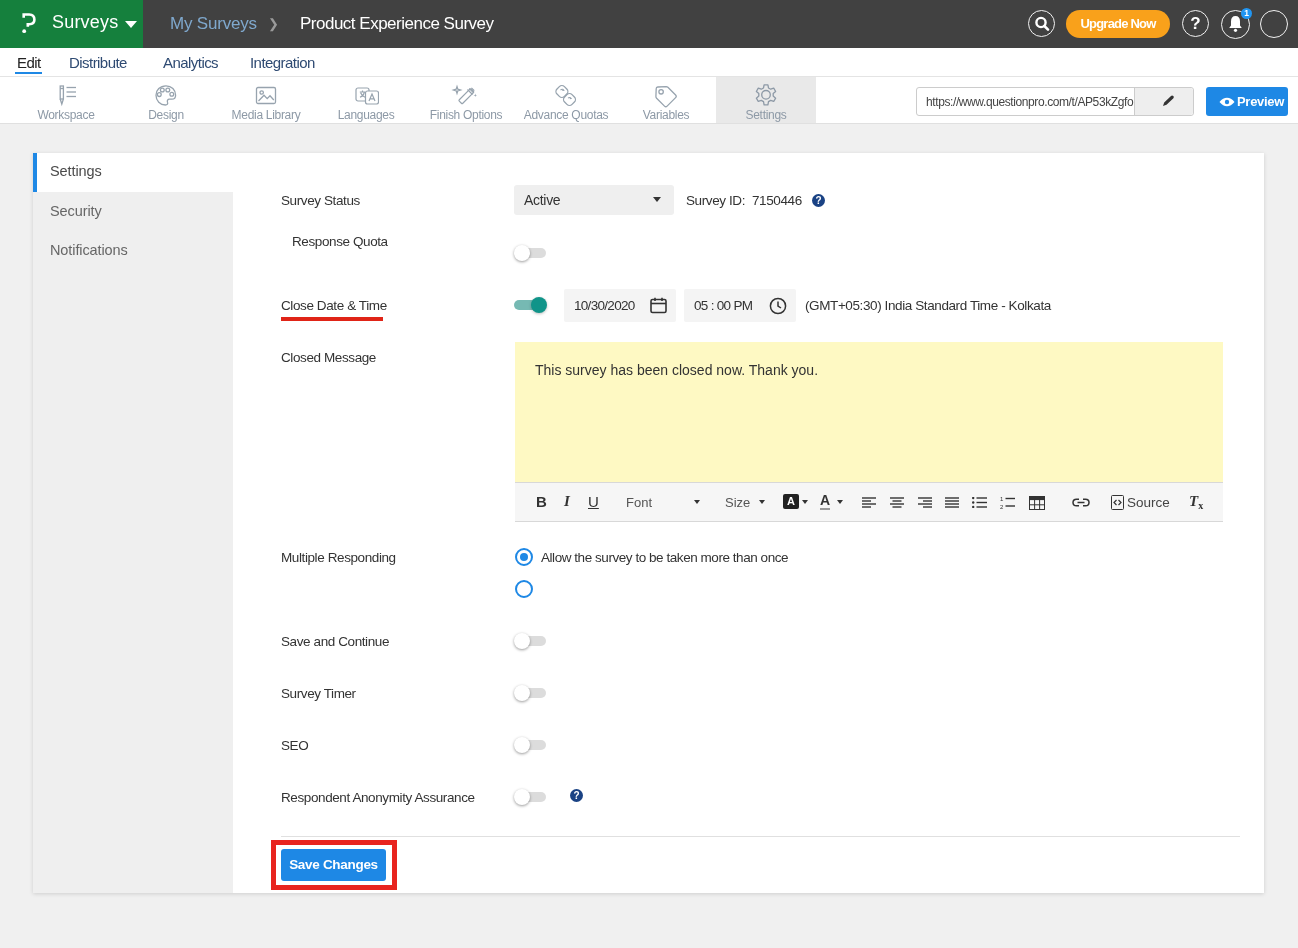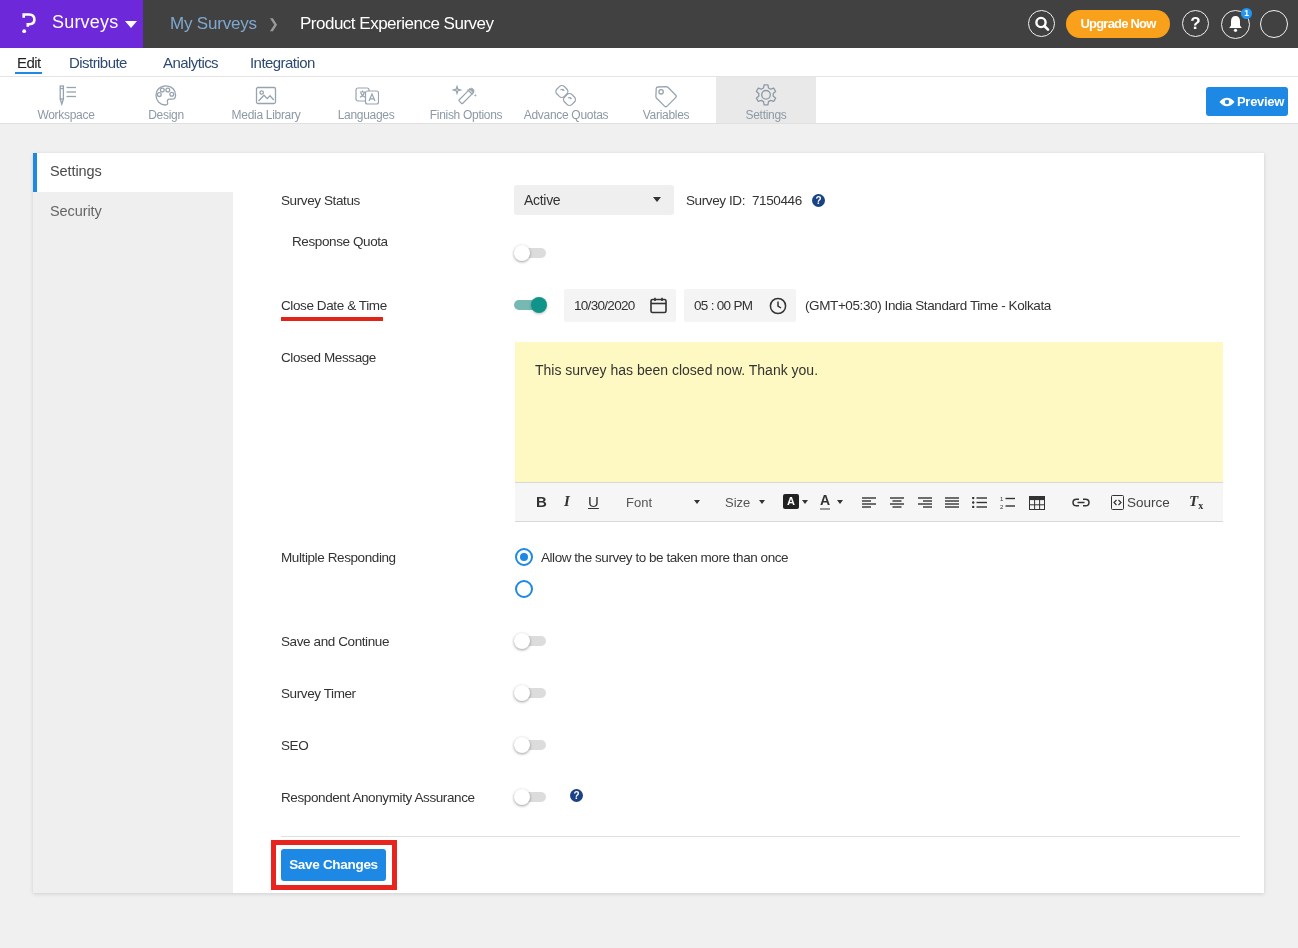--- a/index.html
+++ b/index.html
@@ -1,19 +1,19 @@
 <!DOCTYPE html>
 <html><head>
 <meta charset="utf-8">
 <style>
   * { margin:0; padding:0; box-sizing:border-box; }
   html,body { width:1298px; height:948px; font-family:"Liberation Sans", sans-serif; background:#f0f0f0; overflow:hidden; }
   
   .topbar { position:absolute; left:0; top:0; width:1298px; height:48px; background:#414141; }
-  .logo { position:absolute; left:0; top:0; width:143px; height:48px; background:#6d28d9; }
+  .logo { position:absolute; left:0; top:0; width:143px; height:48px; background:#15803d; }
   .logo .brand { position:absolute; left:52px; top:12px; color:#fff; font-size:18px; letter-spacing:0.2px; }
   .caret-w { position:absolute; width:0; height:0; border-left:6px solid transparent; border-right:6px solid transparent; border-top:7px solid #fff; }
   .crumb-my { position:absolute; left:170px; top:14px; font-size:17px; color:#7fa8cd; letter-spacing:-0.2px;}
   .crumb-sep { position:absolute; left:268px; top:16px; font-size:13px; color:#9a9a9a; }
   .crumb-title { position:absolute; left:300px; top:14px; font-size:17px; color:#fff; letter-spacing:-0.5px;}
   .circ { position:absolute; border:1.5px solid #f2f2f2; border-radius:50%; }
   .upgrade { position:absolute; left:1066px; top:10px; width:104px; height:28px; background:#f9a11b; border-radius:14px; color:#fff; font-size:13px; font-weight:bold; text-align:center; line-height:28px; letter-spacing:-0.8px; }
   .qmark { color:#fff; font-weight:bold; font-size:17px; text-align:center; line-height:25px; width:100%; display:block;}
   .badge1 { position:absolute; left:1241px; top:8px; width:11px; height:11px; background:#2196f3; border-radius:50%; color:#fff; font-size:8.5px; font-weight:bold; text-align:center; line-height:11px; }
   .jb { color:#fff; font-weight:bold; font-size:12px; text-align:center; line-height:25px; display:block; letter-spacing:0.3px;padding-left:40px;}
@@ -177,33 +177,42 @@
     </svg>
     <span class="lbl">Variables</span>
   </div>
   <div class="rtab active" style="left:716px;">
     <svg width="26" height="24" viewBox="0 0 26 24" fill="none" stroke="#8d99a6" stroke-width="1.3">
       <path d="M11.09 0.78 L14.91 0.78 L15.49 3.94 L17.70 5.21 L20.72 4.14 L22.63 7.45 L20.19 9.53 L20.19 12.07 L22.63 14.15 L20.72 17.46 L17.70 16.39 L15.49 17.66 L14.91 20.82 L11.09 20.82 L10.51 17.66 L8.30 16.39 L5.28 17.46 L3.37 14.15 L5.81 12.07 L5.81 9.53 L3.37 7.45 L5.28 4.14 L8.30 5.21 L10.51 3.94 Z" stroke-linejoin="round"></path>
       <circle cx="13" cy="10.8" r="4.3"></circle>
     </svg>
     <span class="lbl">Settings</span>
   </div>
+  <div class="urlbox">
+    <span class="txt">https://www.questionpro.com/t/AP53kZgfo</span>
+    <div class="pbtn">
+      <svg width="59" height="27" viewBox="0 0 59 27">
+          <path d="M28 18 L29.2 14.5 L36 8 Q37.2 7 38.3 8.1 Q39.4 9.2 38.4 10.3 L31.5 16.8 L28 18 Z" fill="#333"></path>
+        </svg>
+    </div>
+  </div>
   <div class="preview">
     <svg width="16" height="10" viewBox="0 0 16 10" style="position:absolute;left:13px;top:10px;">
         <path d="M0.5 5 Q4 0.8 8 0.8 Q12 0.8 15.5 5 Q12 9.2 8 9.2 Q4 9.2 0.5 5 Z" fill="#fff"></path>
         <circle cx="8" cy="5" r="2.2" fill="#1e88e5"></circle>
       </svg>
     <span class="ptxt">Preview</span>
   </div>
 </div>
 
 <div class="card">
   <div class="side"></div>
   <div class="side-active">Settings</div>
   <div class="side-item" style="top:39px;">Security</div>
+  <div class="side-item" style="top:78px;">Notifications</div>
 
   <span class="flabel" style="top:40px;">Survey Status</span>
   <div class="dd">
     <span class="dtxt">Active</span>
     <div class="caret-d" style="left:139px; top:12px;"></div>
   </div>
   <span class="flabel" style="left:653px; top:40px;">Survey ID:</span>
   <span class="flabel" style="left:719px; top:40px;">7150446</span>
   <div class="helpc" style="left:779px; top:41px;">?</div>
 

